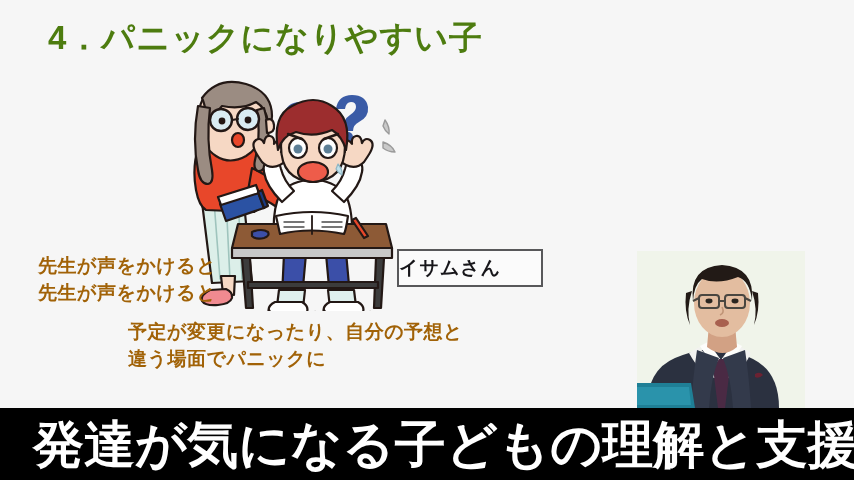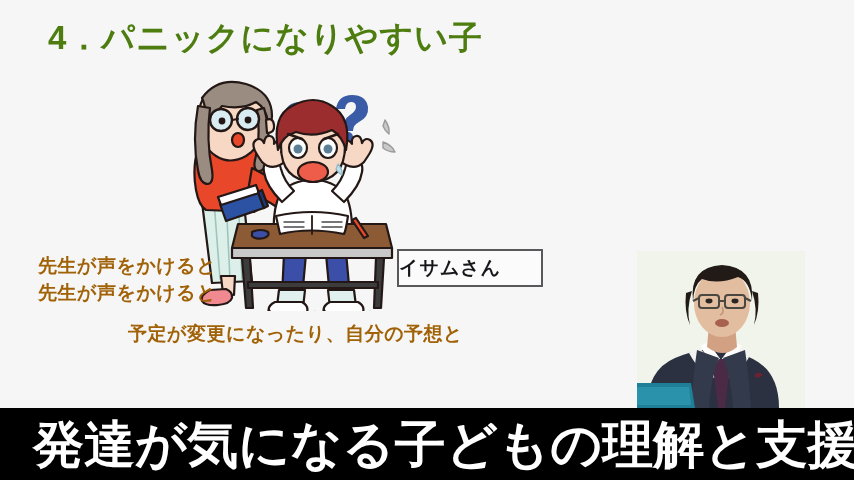--- a/index.html
+++ b/index.html
@@ -36,21 +36,21 @@
   .body-text {
     position: absolute;
     font-size: 19px;
     font-weight: 700;
     color: #a16207;
     line-height: 27px;
     letter-spacing: 0.5px;
     white-space: nowrap;
   }
   #text-left { left: 38px; top: 252px; }
-  #text-bottom { left: 128px; top: 320px; }
+  #text-bottom { left: 128px; top: 320px; font-family: Liberation Mono, monospace; }
 
   #name-box {
     position: absolute;
     left: 397px;
     top: 249px;
     width: 146px;
     height: 38px;
     border: 2px solid #58585a;
     background: #fbfbfb;
     box-sizing: border-box;
@@ -218,20 +218,21 @@
       </svg>
     </div>
 
     <div class="body-text" id="text-left">
       <div>先生が声をかけると</div>
       <div>先生が声をかけると</div>
     </div>
 
     <div class="body-text" id="text-bottom">
       <div>予定が変更になったり、自分の予想と</div>
+      <div>違う場面でパニックに</div>
     </div>
 
     <div id="name-box">
       <span id="name-box-label">イサムさん</span>
     </div>
 
     <div id="video-inset">
       <svg width="168" height="157" viewBox="0 0 168 157" xmlns="http://www.w3.org/2000/svg">
         <rect x="0" y="0" width="168" height="157" fill="#eef3e8"></rect>
         <rect x="0" y="0" width="168" height="157" fill="#f0f4ea"></rect>

